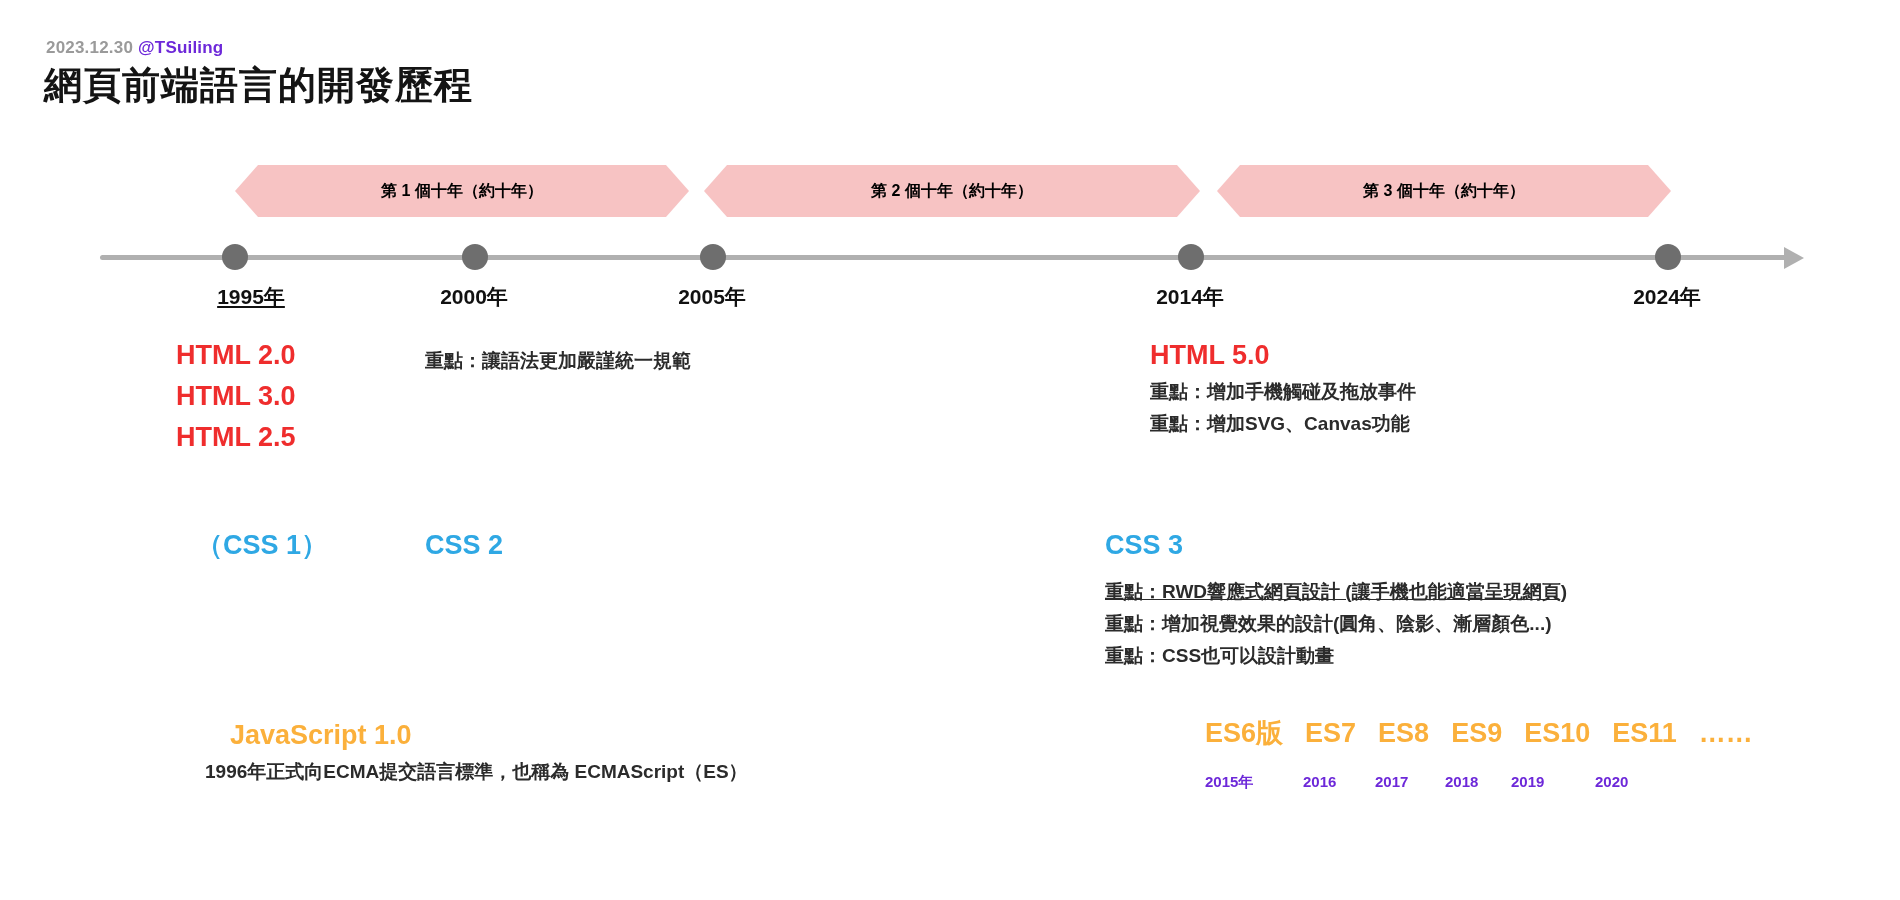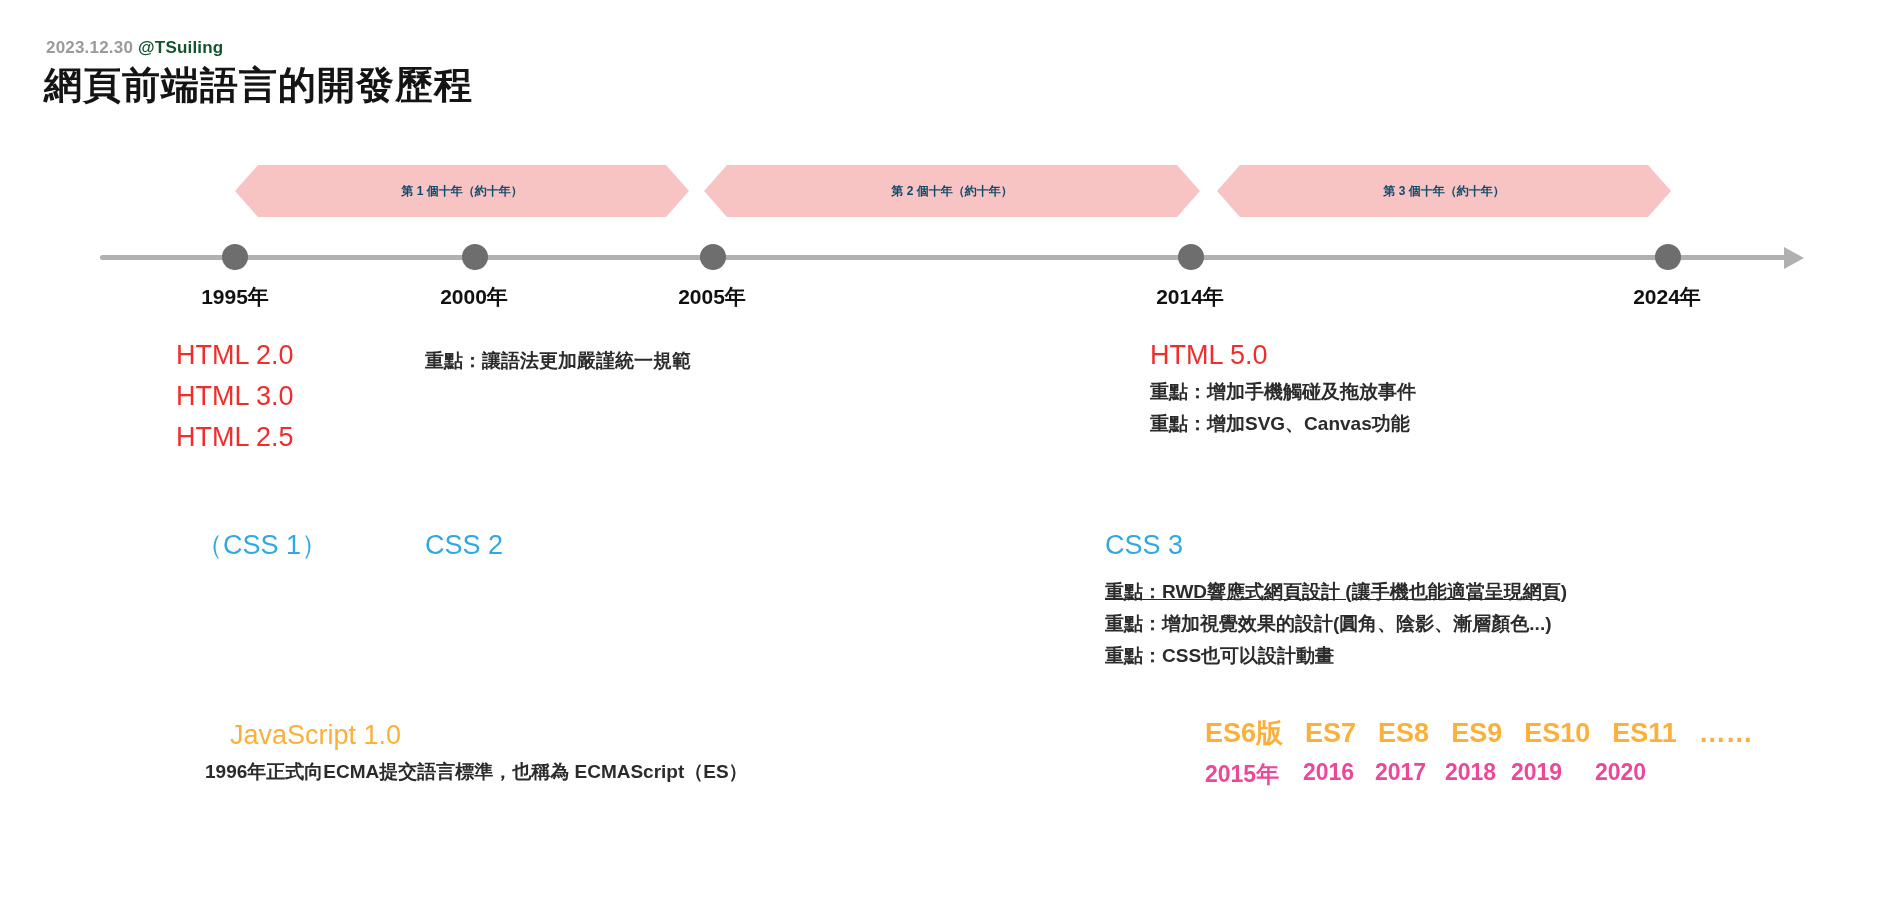--- a/index.html
+++ b/index.html
@@ -19,38 +19,38 @@
   
   .meta {
     position: absolute;
     left: 46px;
     top: 38px;
     font-size: 17px;
     color: #9a9a9a;
     font-weight: bold;
     letter-spacing: 0.2px;
   }
-  .meta .handle { color: #14532d; }
+  .meta .handle { color: #6d28d9; }
   .page-title {
     position: absolute;
     left: 44px;
     top: 60px;
     font-size: 38px;
     font-weight: bold;
     color: #141414;
     letter-spacing: 1px;
   }
 
   
   .decade {
     position: absolute;
     top: 165px;
     height: 52px;
-    color: #0c4a6e;
-    font-size: 12px;
+    color: #000000;
+    font-size: 16px;
     font-weight: bold;
     display: flex;
     align-items: center;
     justify-content: center;
     background: #f7c3c3;
   }
   .decade .label { position: relative; z-index: 2; }
   .decade::before,
   .decade::after {
     content: "";
@@ -111,21 +111,21 @@
     font-weight: bold;
     color: #111111;
     white-space: nowrap;
     transform: translateX(-50%);
   }
 
   
   .blk { position: absolute; white-space: nowrap; }
   .blk .head {
     font-size: 27px;
-    font-weight: normal;
+    font-weight: bold;
     line-height: 1.52;
   }
   .blk .note {
     font-size: 19px;
     font-weight: bold;
     color: #2b2b2b;
     line-height: 1.68;
   }
   .red   { color: #ef2d2d; }
   .blue  { color: #2fa8e4; }
@@ -148,24 +148,24 @@
   
   .es-versions {
     font-size: 27px;
     font-weight: bold;
     color: #fbb03b;
     display: flex;
     gap: 22px;
     align-items: baseline;
   }
   .es-years {
-    margin-top: 8px;
-    font-size: 23px;
-    font-weight: bold;
-    color: #ec4899;
+    margin-top: 22px;
+    font-size: 15px;
+    font-weight: bold;
+    color: #6d28d9;
     display: flex;
     gap: 22px;
   }
   .es-years span { display: inline-block; }
 </style>
 </head>
 <body>
 
 <div class="meta">
   <span>2023.12.30</span>
@@ -185,21 +185,21 @@
 
 <div class="axis-line"></div>
 <div class="axis-arrow"></div>
 
 <div class="node-dot" style="left:222px;"></div>
 <div class="node-dot" style="left:462px;"></div>
 <div class="node-dot" style="left:700px;"></div>
 <div class="node-dot" style="left:1178px;"></div>
 <div class="node-dot" style="left:1655px;"></div>
 
-<div class="node-label" style="left:235px;">1995年</div>
+<div class="node-label" style="left:251px;text-decoration:underline;">1995年</div>
 <div class="node-label" style="left:474px;">2000年</div>
 <div class="node-label" style="left:712px;">2005年</div>
 <div class="node-label" style="left:1190px;">2014年</div>
 <div class="node-label" style="left:1667px;">2024年</div>
 
 <div class="blk right-aligned" id="html-early">
   <div class="head red">HTML 2.0</div>
   <div class="head red">HTML 3.0</div>
   <div class="head red">HTML 2.5</div>
 </div>

